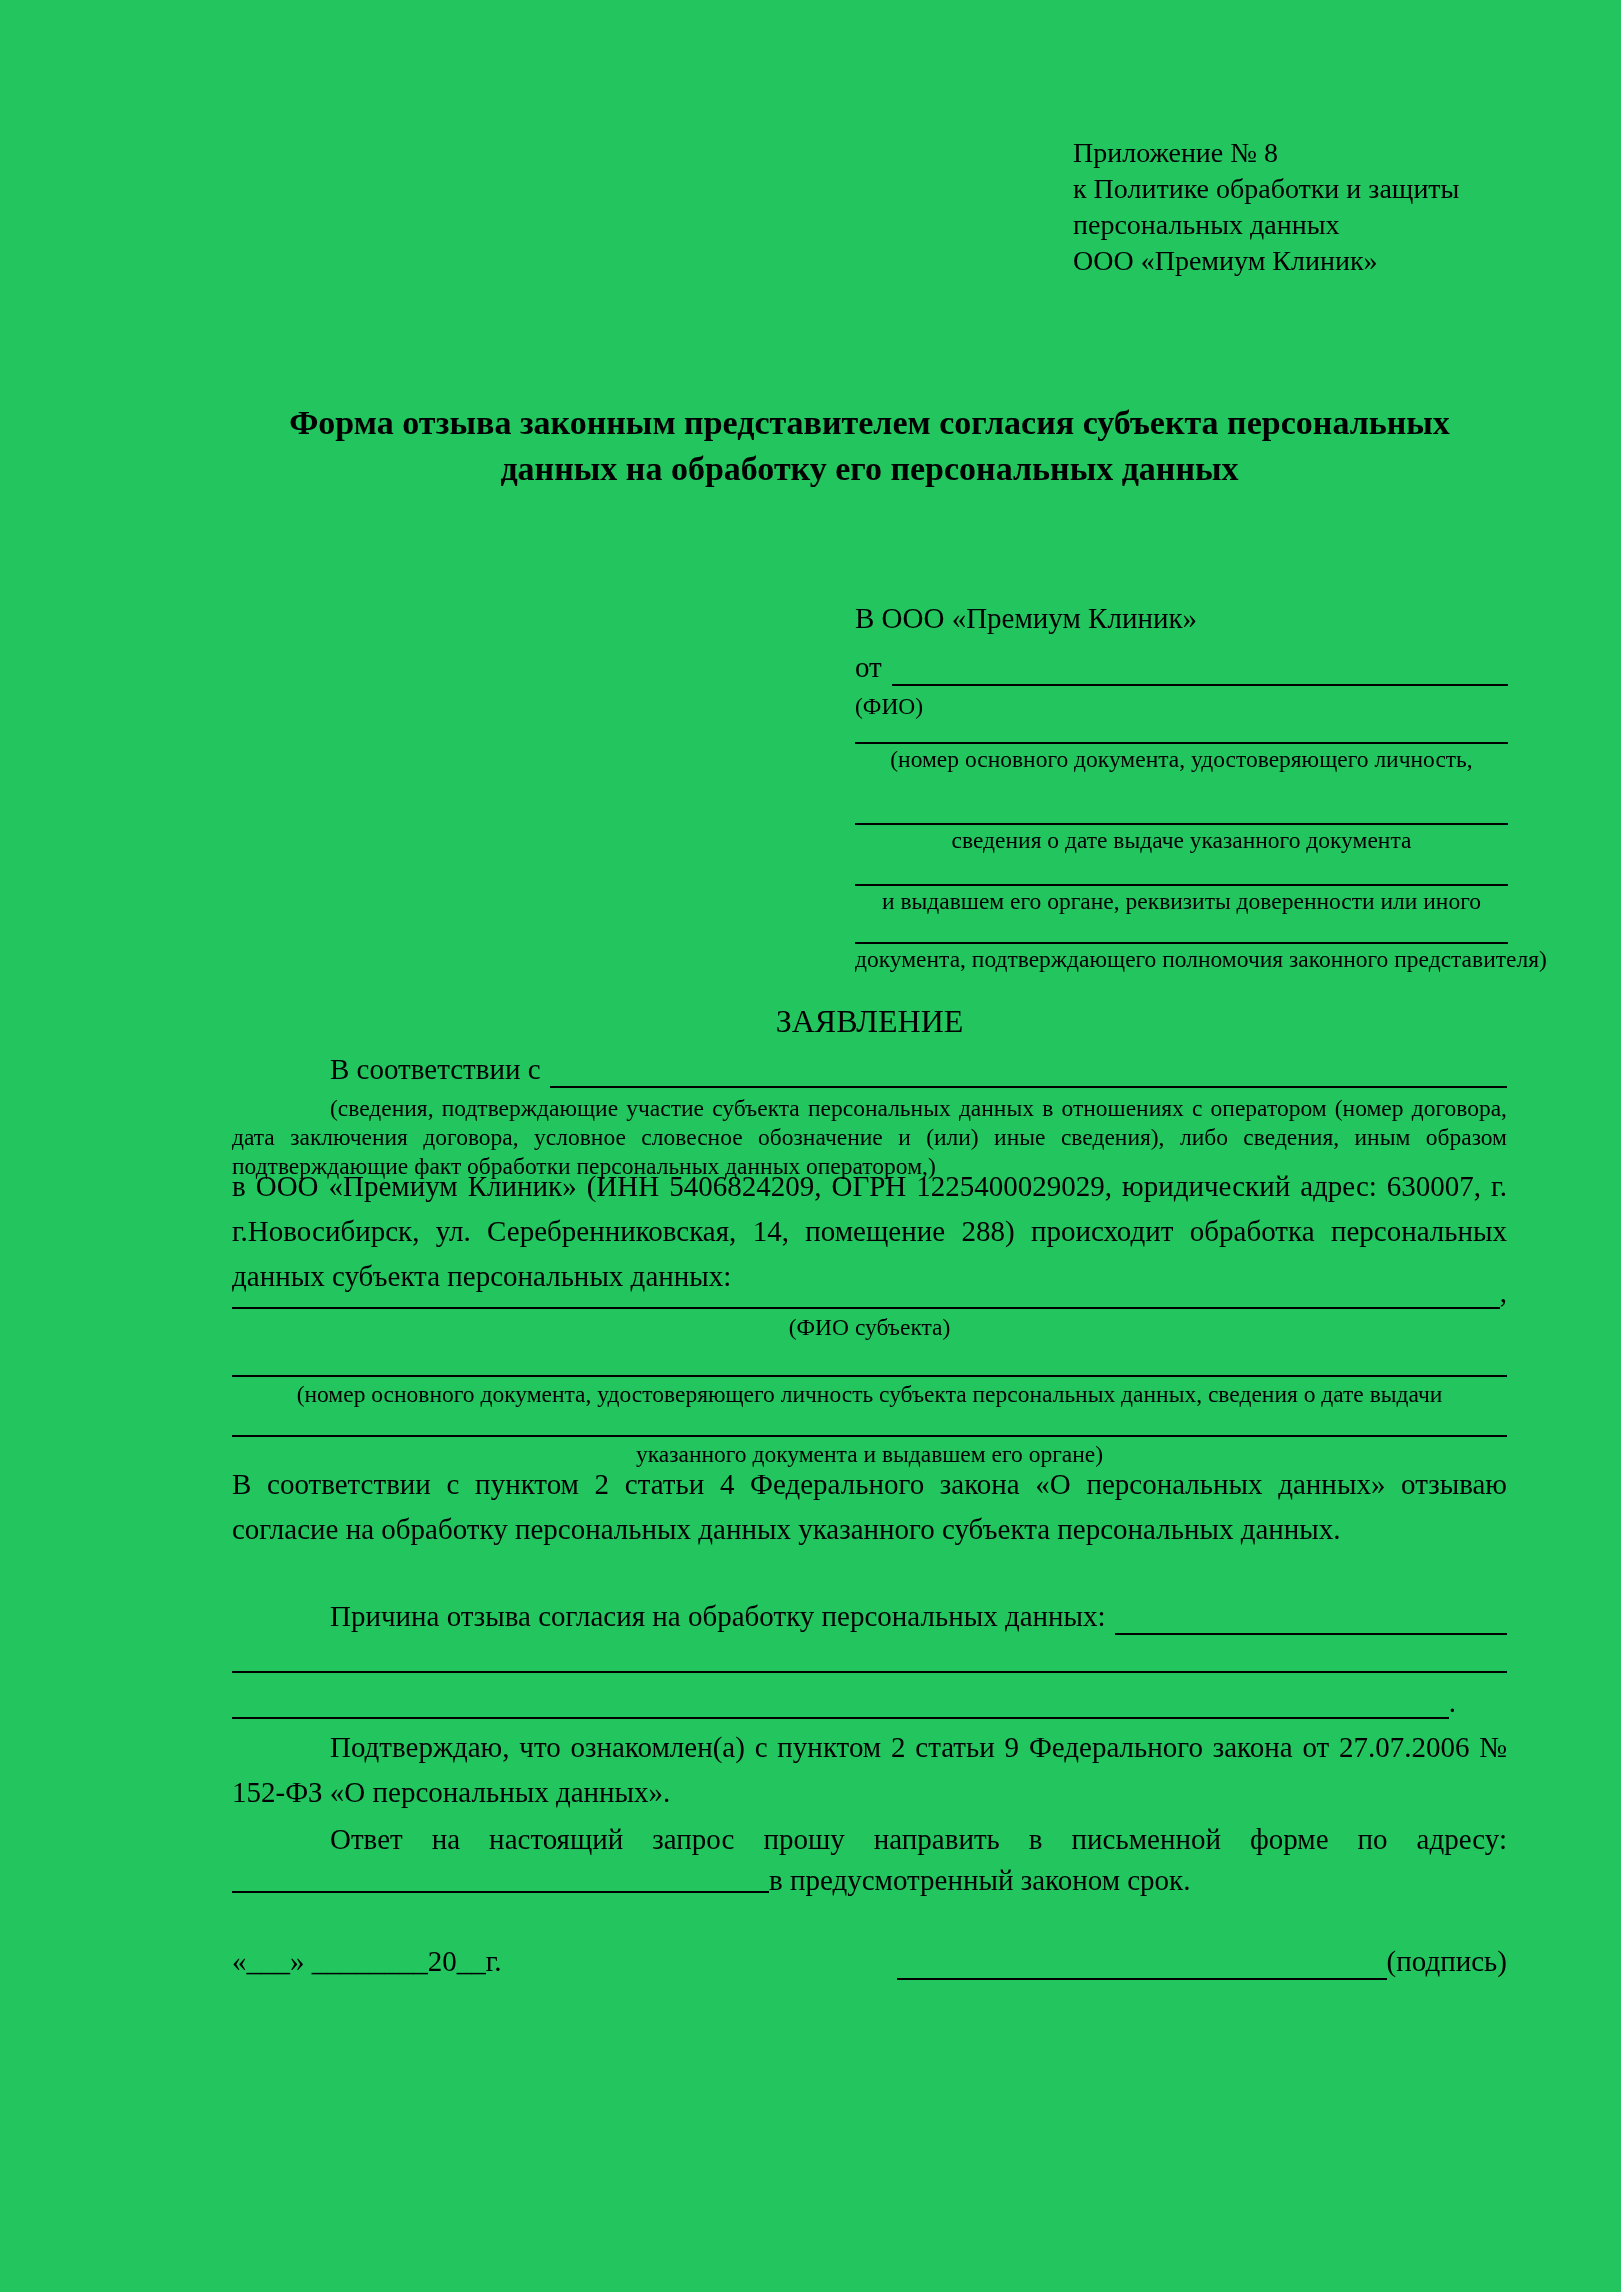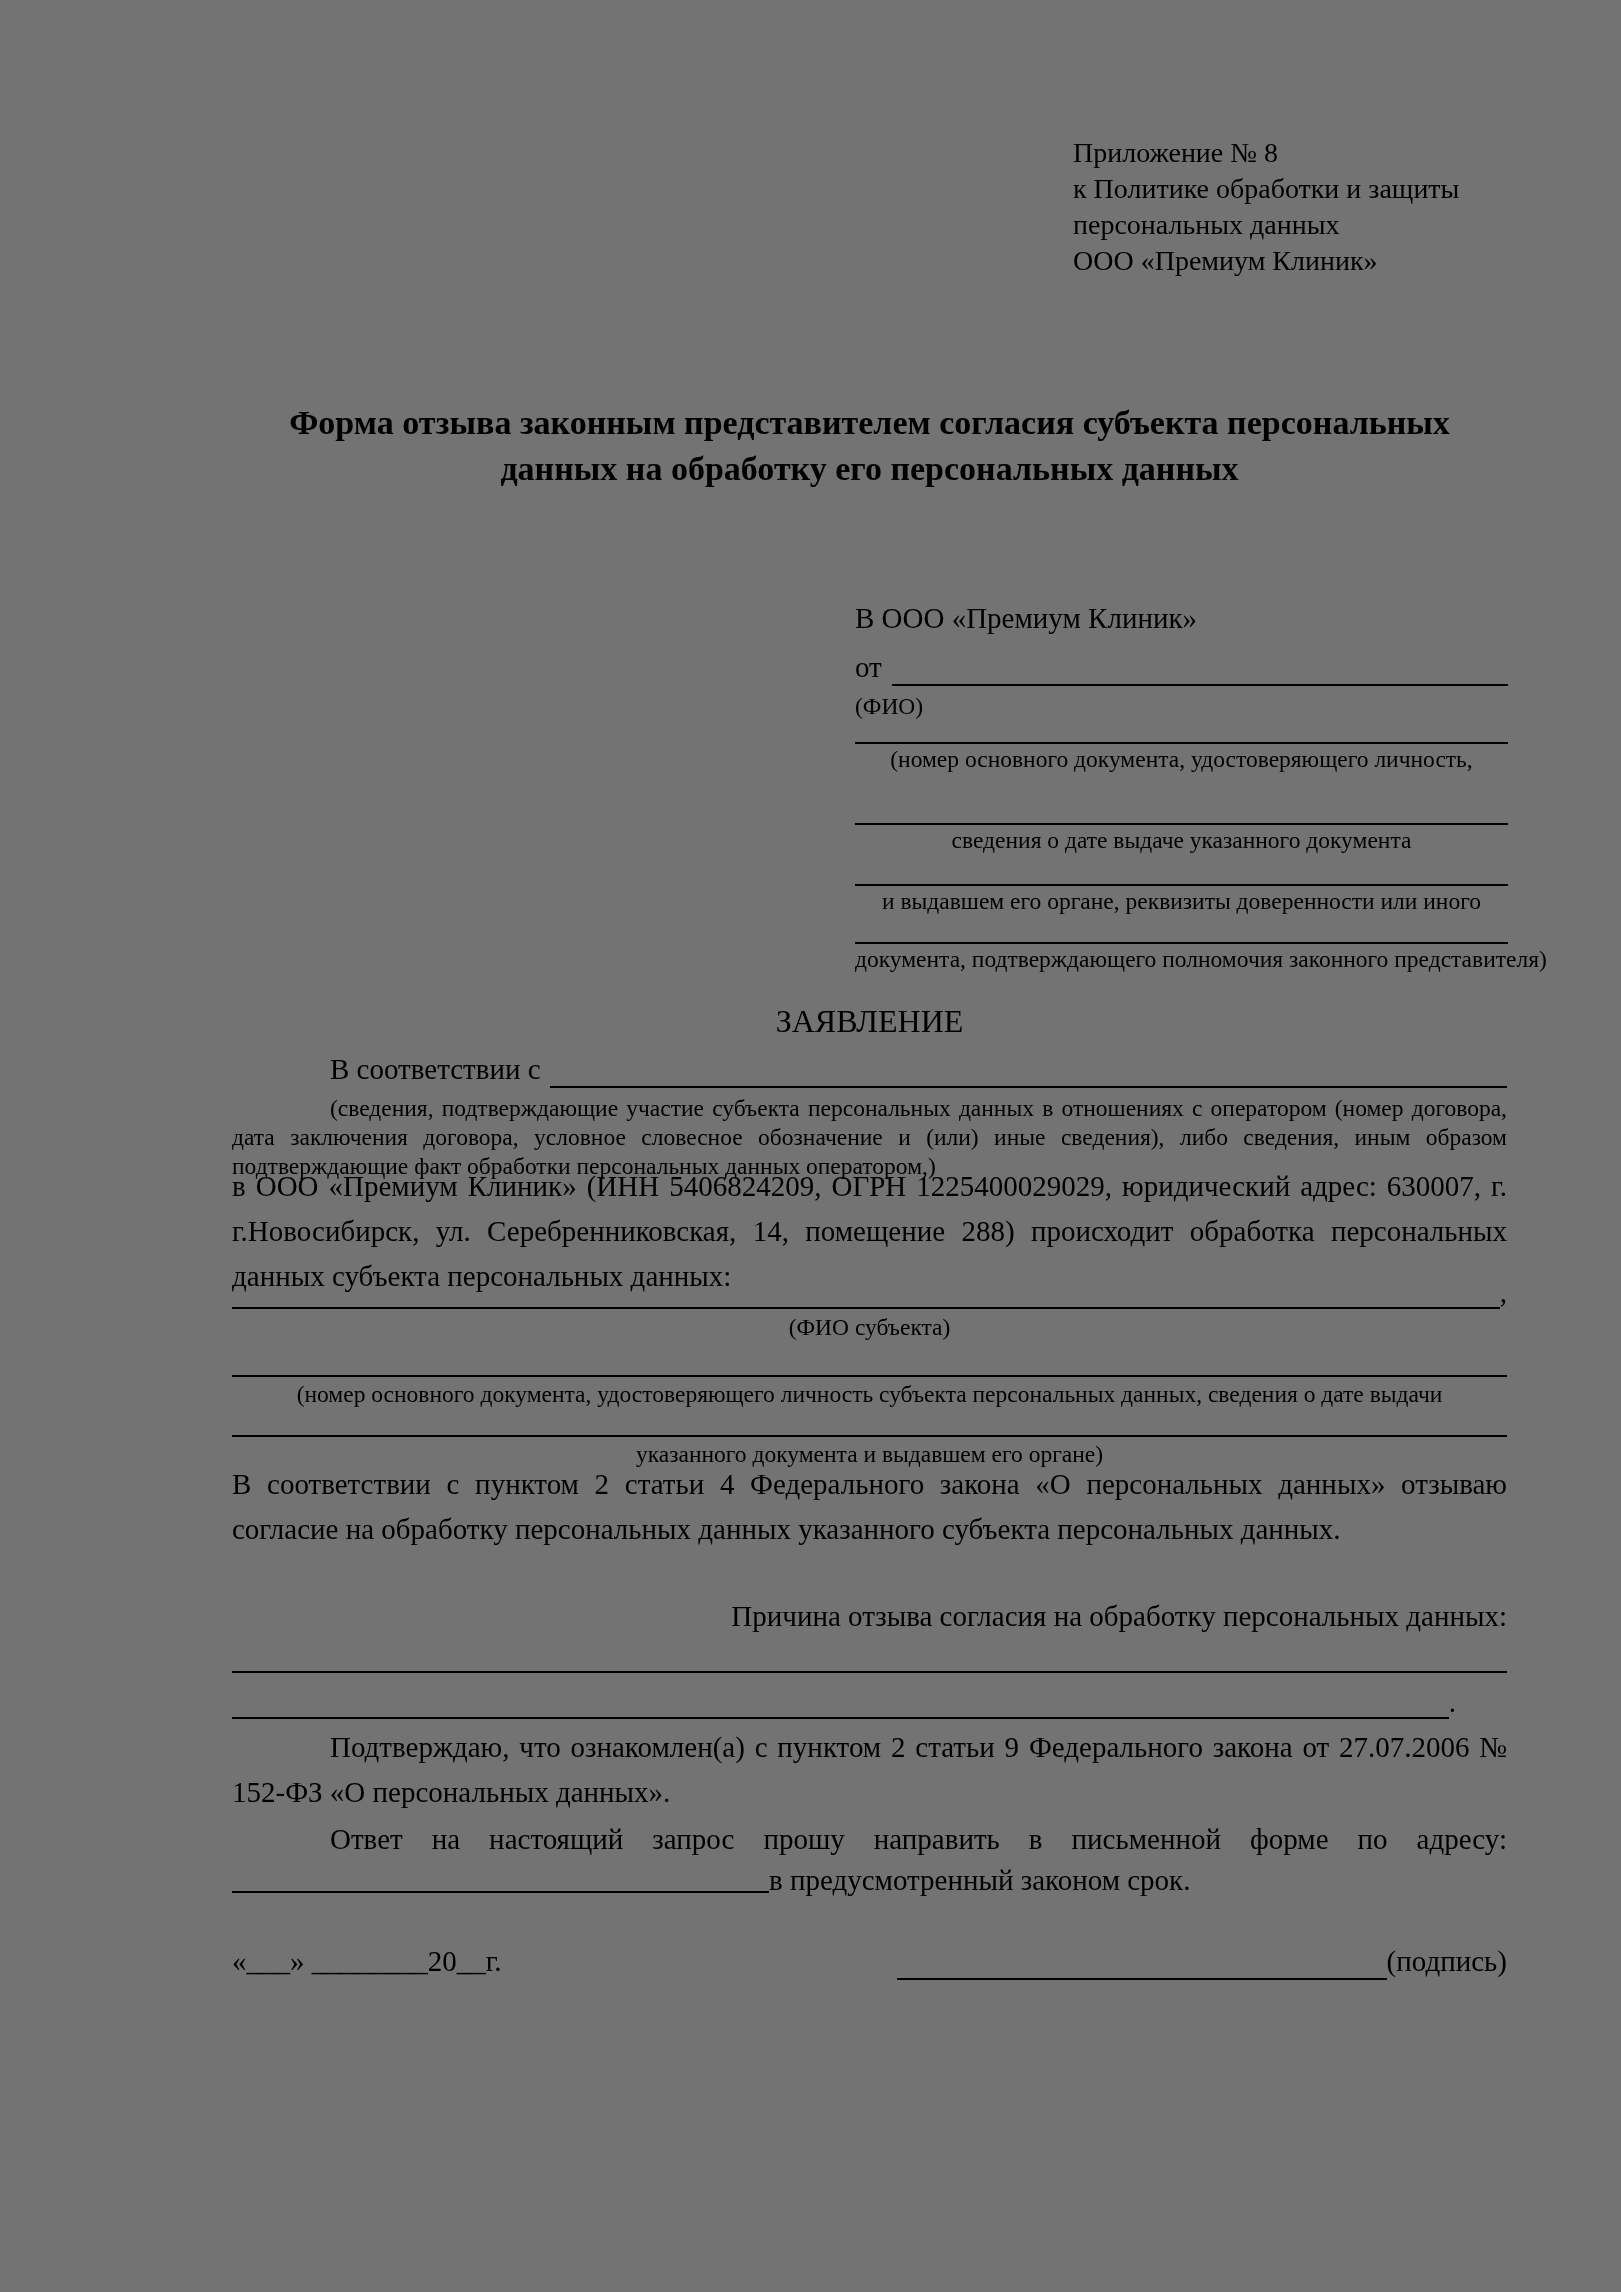--- a/index.html
+++ b/index.html
@@ -1,19 +1,19 @@
 <!DOCTYPE html>
 <html><head>
 <meta charset="utf-8">
 <style>
   html,body{margin:0;padding:0;background:#e8e8e8;}
   .page{
     position:relative;
     width:1621px;height:2293px;
-    background:#737373;
+    background:#22c55e;
     font-family:"Liberation Serif", serif;
     color:#000;
     overflow:hidden;
   }
   .abs{position:absolute;}
   .w{width:1275px;}
 
   .header-note{left:1073px;top:135px;font-size:28px;line-height:36px;}
   .title{left:232px;top:400px;text-align:center;font-weight:bold;font-size:34px;line-height:46px;}
 
@@ -33,21 +33,21 @@
   .body-par{font-size:29px;line-height:45px;text-align:justify;}
   .operator-par{left:232px;top:1164px;}
   .fio-row{left:232px;top:1276px;}
   .line-comma{display:flex;align-items:flex-end;font-size:29px;}
   .line-comma .ul{flex:1 1 auto;height:25.5px;}
   .cap-center{text-align:center;font-size:23.5px;line-height:29px;margin-top:3.9px;white-space:nowrap;}
   .doc-row1{left:232px;top:1349px;}
   .doc-row2{left:232px;top:1409px;}
   .plain-line{height:25.5px;border-bottom:2.9px solid #000;}
   .withdraw-par{left:232px;top:1462px;}
-  .reason-row{left:232px;top:1598px;display:flex;align-items:flex-end;font-size:29px;line-height:37px;padding-left:98px;box-sizing:border-box;flex-direction:column;}
+  .reason-row{left:232px;top:1598px;display:flex;align-items:flex-end;font-size:29px;line-height:37px;padding-left:98px;box-sizing:border-box;}
   .blank1{left:232px;top:1645px;}
   .blank2{left:232px;top:1686px;display:flex;align-items:flex-end;font-size:29px;padding-right:51px;box-sizing:border-box;}
   .blank2 .ul{flex:1 1 auto;height:23.5px;}
   .confirm-par{left:232px;top:1725px;text-indent:98px;}
   .response-par{left:232px;top:1817px;text-indent:98px;text-align:justify;text-align-last:justify;}
   .response-row2{left:232px;top:1862px;display:flex;align-items:center;font-size:29px;line-height:37px;}
   .response-row2 .ul{flex:0 0 537px;height:23.5px;}
   .bottom-row{left:232px;top:1943px;display:flex;justify-content:space-between;align-items:flex-end;font-size:29px;line-height:37px;}
   .sig-group{display:flex;align-items:flex-end;}
   .sig-group .ul{width:490px;height:23.5px;}

